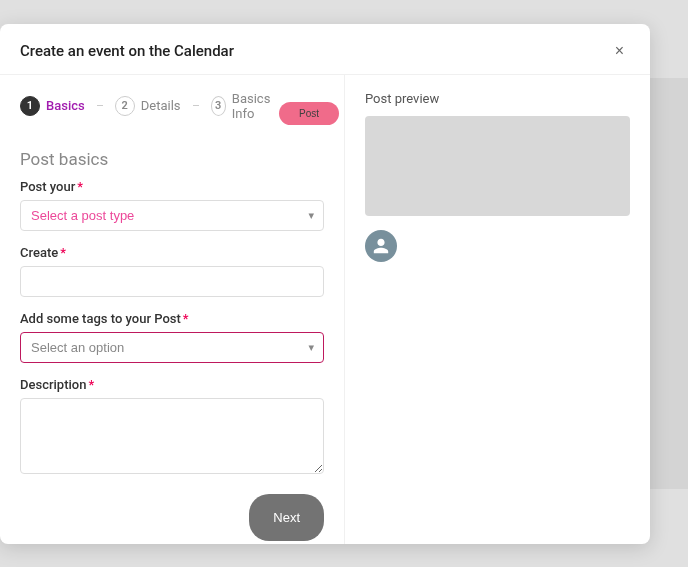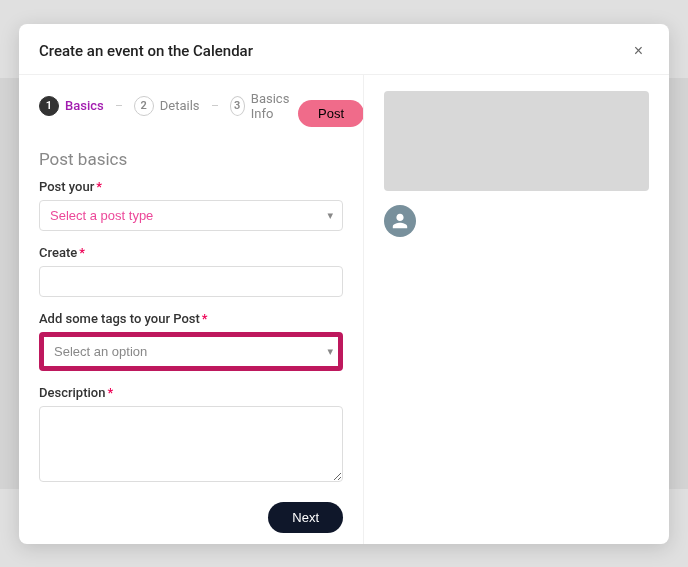--- a/index.html
+++ b/index.html
@@ -12,21 +12,21 @@
       width: 688px;
       height: 567px;
       overflow: hidden;
     }
     .modal-overlay {
       width: 688px;
       height: 411px;
       background: rgba(200,200,200,0.5);
       display: flex;
       align-items: center;
-      justify-content: center;
+      justify-content: flex-start;
     }
     .modal {
       background: #fff;
       border-radius: 8px;
       width: 650px;
       height: 520px;
       box-shadow: 0 4px 20px rgba(0,0,0,0.15);
       display: flex;
       flex-direction: column;
       position: relative;
@@ -102,25 +102,25 @@
       font-weight: 500;
     }
     .step-divider {
       width: 8px;
       height: 1px;
       background: #ccc;
     }
     
     .post-btn {
       background: #f06b8a;
-      color: #000000;
+      color: #404040;
       border: none;
       border-radius: 20px;
       padding: 6px 20px;
-      font-size: 13px;
+      font-size: 10px;
       cursor: pointer;
       font-weight: 500;
     }
     .steps-row {
       display: flex;
       align-items: center;
       justify-content: space-between;
       margin-bottom: 12px;
     }
     
@@ -174,21 +174,21 @@
       font-size: 13px;
       color: #333;
       outline: none;
     }
     .tag-select-wrapper {
       position: relative;
     }
     .tag-select {
       width: 100%;
       padding: 7px 30px 7px 10px;
-      border: 5px solid #be185d;
+      border: 1px solid #be185d;
       border-radius: 4px;
       font-size: 13px;
       color: #888;
       background: #fff;
       appearance: none;
       cursor: pointer;
       outline: none;
     }
     .form-textarea {
       width: 100%;
@@ -201,25 +201,25 @@
       min-height: 60px;
       outline: none;
       font-family: inherit;
     }
     .form-actions {
       display: flex;
       justify-content: flex-end;
       margin-top: 16px;
     }
     .next-btn {
-      background: #0f172a;
+      background: #737373;
       color: #fff;
       border: none;
       border-radius: 20px;
-      padding: 8px 24px;
+      padding: 16px 24px;
       font-size: 13px;
       cursor: pointer;
       font-weight: 500;
     }
     
     .preview-label {
       font-size: 13px;
       color: #555;
       margin-bottom: 10px;
     }
@@ -328,20 +328,21 @@
           <textarea class="form-textarea" rows="4" style=""></textarea>
         </div>
 
         <div class="form-actions">
           <button class="next-btn">Next</button>
         </div>
 
       </div>
 
       <div class="right-panel">
+        <div class="preview-label">Post preview</div>
         <div class="preview-image"></div>
         <div class="avatar-icon">
           <svg width="18" height="18" viewBox="0 0 24 24" fill="white">
             <path d="M12 12c2.7 0 4.8-2.1 4.8-4.8S14.7 2.4 12 2.4 7.2 4.5 7.2 7.2 9.3 12 12 12zm0 2.4c-3.2 0-9.6 1.6-9.6 4.8v2.4h19.2v-2.4c0-3.2-6.4-4.8-9.6-4.8z"></path>
           </svg>
         </div>
       </div>
 
     </div>
   </div>

